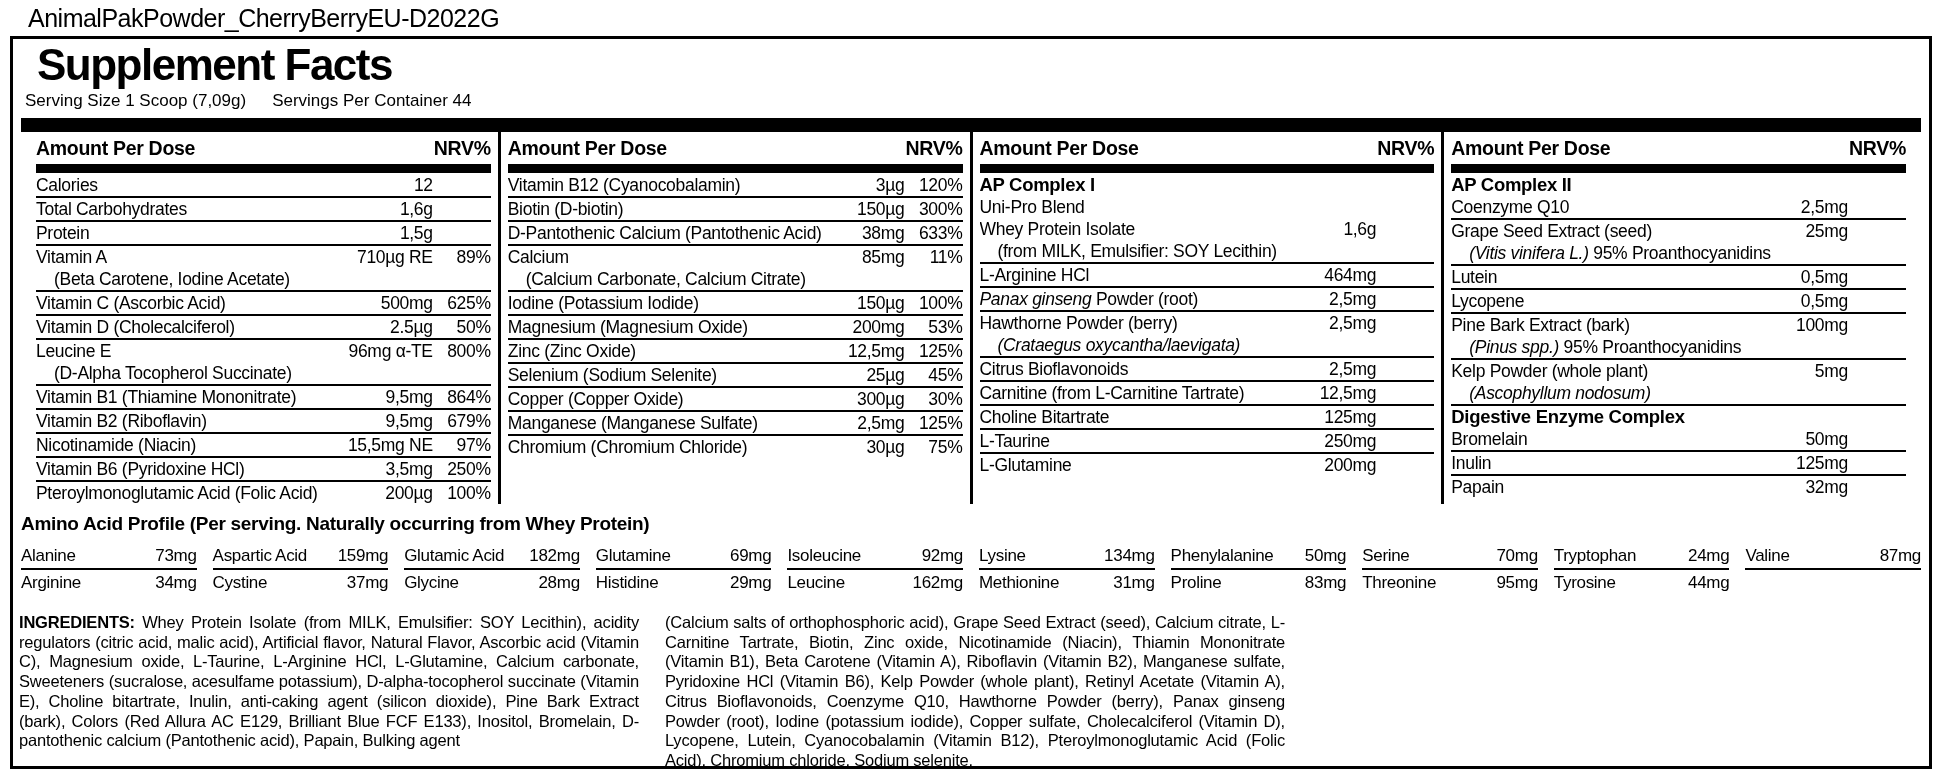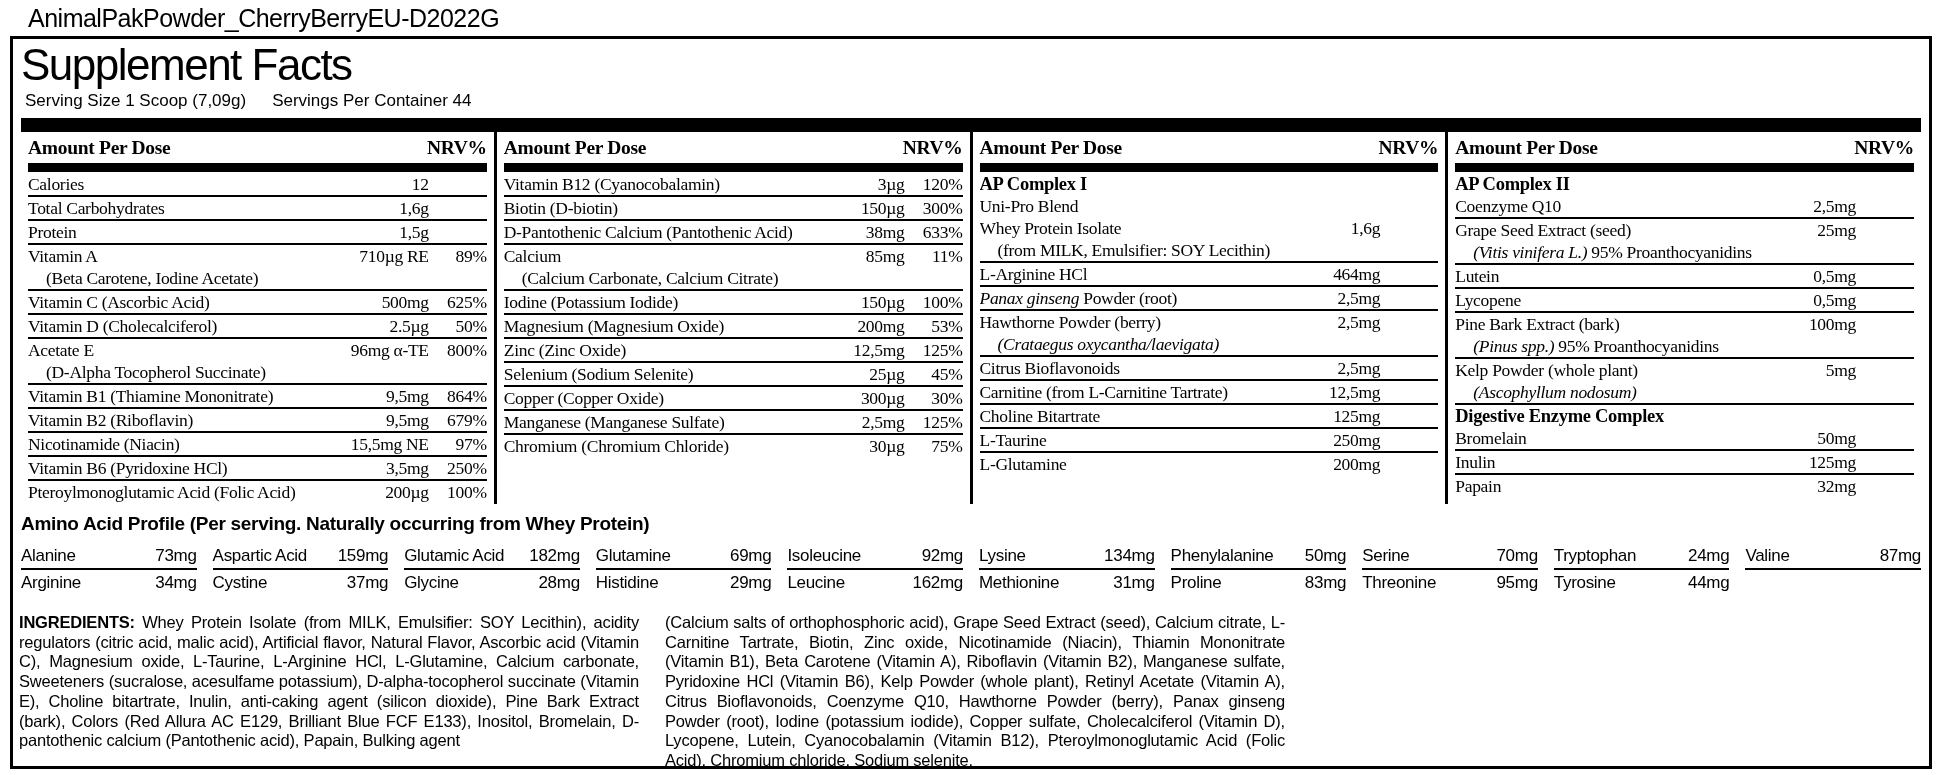--- a/index.html
+++ b/index.html
@@ -1,23 +1,23 @@
 <!DOCTYPE html>
 <html><head>
 <meta charset="utf-8">
 <style>
   html,body{margin:0;padding:0;background:#ffffff;}
   body{width:1945px;height:775px;position:relative;font-family:"Liberation Sans",sans-serif;color:#000;}
   .file-title{position:absolute;left:28px;top:4px;font-size:25px;letter-spacing:-0.5px;}
   .panel{position:absolute;left:10px;top:36px;width:1922px;height:733px;border:3px solid #000;box-sizing:border-box;background:#fff;overflow:hidden;}
-  .sf-title{margin:2px 0 0 8px;font-size:44px;font-weight:normal;letter-spacing:-1.5px;line-height:48px;}
+  .sf-title{margin:2px 0 0 24px;font-size:44px;font-weight:bold;letter-spacing:-1.5px;line-height:48px;}
   .serving{margin:2px 0 0 12px;font-size:17px;line-height:20px;}
   .serving .gap{display:inline-block;width:26px;}
   .topbar{margin:7px 8px 0 8px;height:14px;background:#000;}
-  .cols{display:flex;margin:0 8px;height:372px;overflow:hidden;font-family:Liberation Serif, serif;}
+  .cols{display:flex;margin:0 16px;height:372px;overflow:hidden;}
   .col{flex:1;padding:0 7px;box-sizing:border-box;min-width:0;}
   .col + .col{border-left:3px solid #000;}
   .colhead{display:flex;justify-content:space-between;align-items:flex-end;font-weight:bold;font-size:19.5px;padding:5px 0 4px;letter-spacing:-0.3px;}
   .colbar{height:9px;background:#000;}
   .rows{margin-top:1px;}
   .row{display:flex;align-items:baseline;font-size:17.5px;line-height:22px;letter-spacing:-0.3px;}
   .row.rule{border-top:2px solid #000;}
   .row.bold{font-weight:bold;font-size:18.5px;}
   .row .nm{flex:1;white-space:nowrap;overflow:hidden;}
   .row.sub .nm{padding-left:18px;}
@@ -81,21 +81,21 @@
             <span class="nm"><span>Vitamin C (Ascorbic Acid)</span></span>
             <span class="amt">500mg</span>
             <span class="nrv">625%</span>
           </div>
           <div class="row rule">
             <span class="nm"><span>Vitamin D (Cholecalciferol)</span></span>
             <span class="amt">2.5µg</span>
             <span class="nrv">50%</span>
           </div>
           <div class="row rule">
-            <span class="nm"><span>Acetate E</span></span>
+            <span class="nm"><span>Leucine E</span></span>
             <span class="amt">96mg α-TE</span>
             <span class="nrv">800%</span>
           </div>
           <div class="row sub">
             <span class="nm"><span>(D-Alpha Tocopherol Succinate)</span></span>
             <span class="amt"></span>
             <span class="nrv"></span>
           </div>
           <div class="row rule">
             <span class="nm"><span>Vitamin B1 (Thiamine Mononitrate)</span></span>

